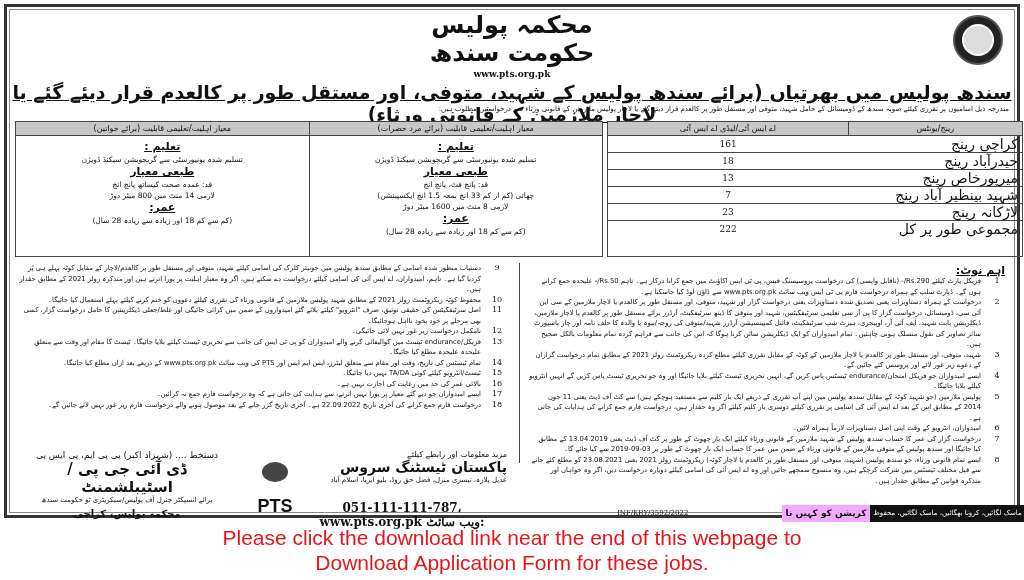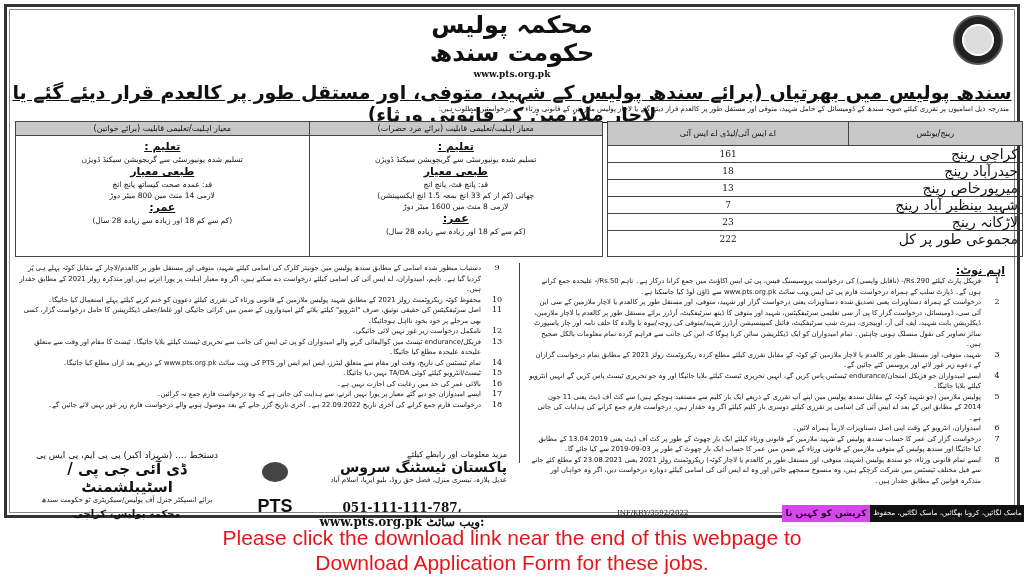--- a/index.html
+++ b/index.html
@@ -22,21 +22,21 @@
   .intro { position: absolute; right: 8px; left: 8px; top: 97px; font-size: 7px; direction: rtl; text-align: right; line-height: 10px; }
 
   table { border-collapse: collapse; }
   .qual-table { position: absolute; left: 8px; top: 114px; width: 588px; height: 136px; border: 1px solid #444; padding-left: 16px; }
   .qual-table th { background: #c8c8c8; font-size: 8px; font-weight: normal; height: 14px; border: 1px solid #444; direction: rtl; }
   .qual-table td { vertical-align: top; border: 1px solid #444; text-align: center; direction: rtl; padding-top: 4px; }
   .q-head { font-size: 11px; font-weight: bold; text-decoration: underline; line-height: 14px; }
   .q-line { font-size: 7.5px; line-height: 11px; }
 
   .post-table { position: absolute; left: 600px; top: 114px; width: 416px; height: 136px; border: 1px solid #444; }
-  .post-table th { background: #c8c8c8; font-size: 8px; font-weight: normal; height: 24px; border: 1px solid #444; direction: rtl; }
+  .post-table th { background: #c8c8c8; font-size: 8px; font-weight: normal; height: 14px; border: 1px solid #444; direction: rtl; }
   .post-table td { font-size: 9px; height: 15px; border-bottom: 1px solid #444; }
   .post-table td.num { font-family: "DejaVu Serif", serif; text-align: center; border-left: 1px solid #444; }
   .post-table td.region { text-align: right; direction: rtl; padding-right: 4px; font-size: 14px; }
   .post-table tr.blank td { height: auto; border-bottom: none; }
 
   .notes-title { position: absolute; right: 12px; top: 257px; font-size: 11px; font-weight: bold; direction: rtl; text-decoration: underline; }
 
   .notes { position: absolute; font-size: 6.8px; line-height: 10.5px; direction: rtl; text-align: right; }
   .notes-right { left: 522px; right: 12px; top: 269px; }
   .notes-left { left: 12px; right: 512px; top: 256px; }
@@ -56,21 +56,21 @@
   .pts-globe { width: 26px; height: 20px; margin: 0 auto; border-radius: 50%; background: #444; }
   .pts-text { font-size: 18px; font-weight: bold; margin-top: 14px; font-family: "Liberation Sans", sans-serif; }
 
   .signature { position: absolute; left: 20px; top: 443px; width: 200px; text-align: center; direction: rtl; }
   .s-line { font-size: 9px; }
   .s-title { font-size: 15px; font-weight: bold; }
   .s-sub { font-size: 7px; }
   .s-office { font-size: 10px; font-weight: bold; margin-top: 4px; }
 
   .footer-ref { position: absolute; left: 610px; top: 502px; font-family: "DejaVu Serif", serif; font-size: 7px; font-weight: normal; }
-  .footer-grey { position: absolute; left: 775px; top: 498px; width: 88px; height: 17px; background: #d946ef; font-size: 9px; font-weight: bold; text-align: center; line-height: 17px; direction: rtl; }
+  .footer-grey { position: absolute; left: 775px; top: 498px; width: 88px; height: 17px; background: #f0abfc; font-size: 9px; font-weight: bold; text-align: center; line-height: 17px; direction: rtl; }
   .footer-black { position: absolute; left: 863px; top: 498px; width: 155px; height: 17px; background: #111; color: #fff; font-size: 7px; text-align: center; line-height: 17px; direction: rtl; }
 
   .cta { position: absolute; left: 0; right: 0; top: 525px; text-align: center; color: #e8141b; font-family: Liberation Sans, sans-serif; font-size: 21px; line-height: 25px; }
 </style>
 </head>
 <body>
 
 <div class="ad">
 
   <div class="header">

